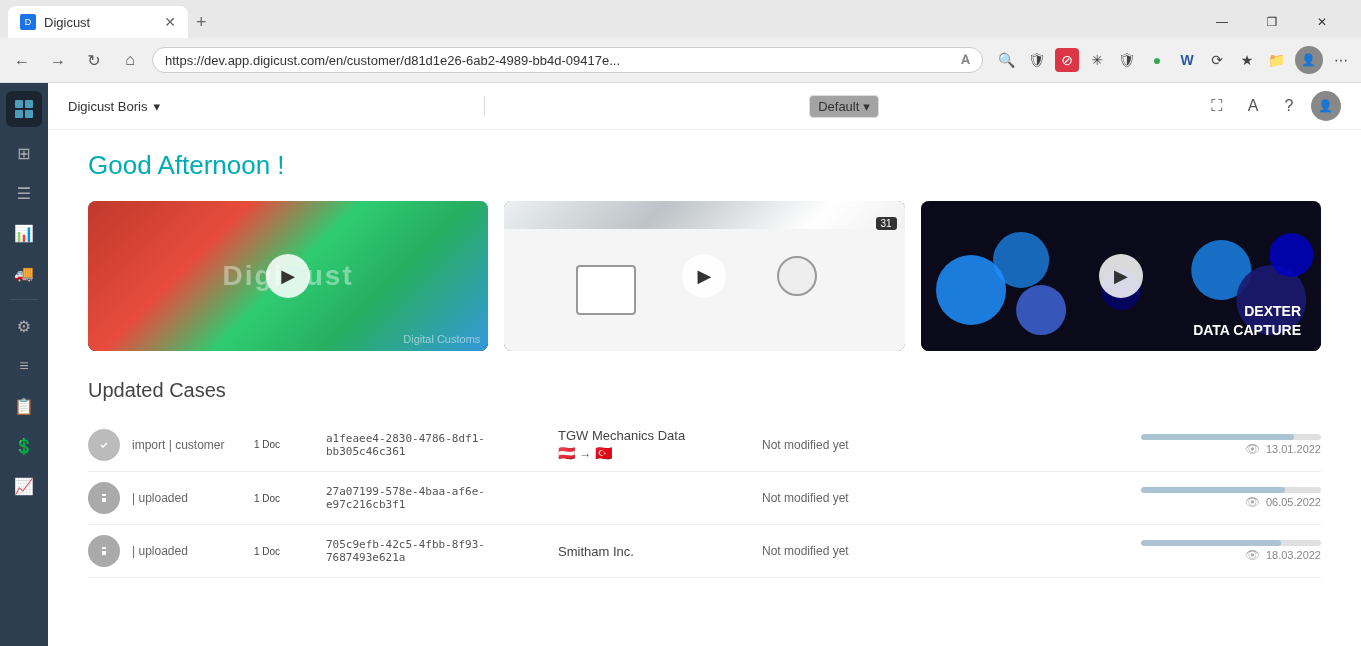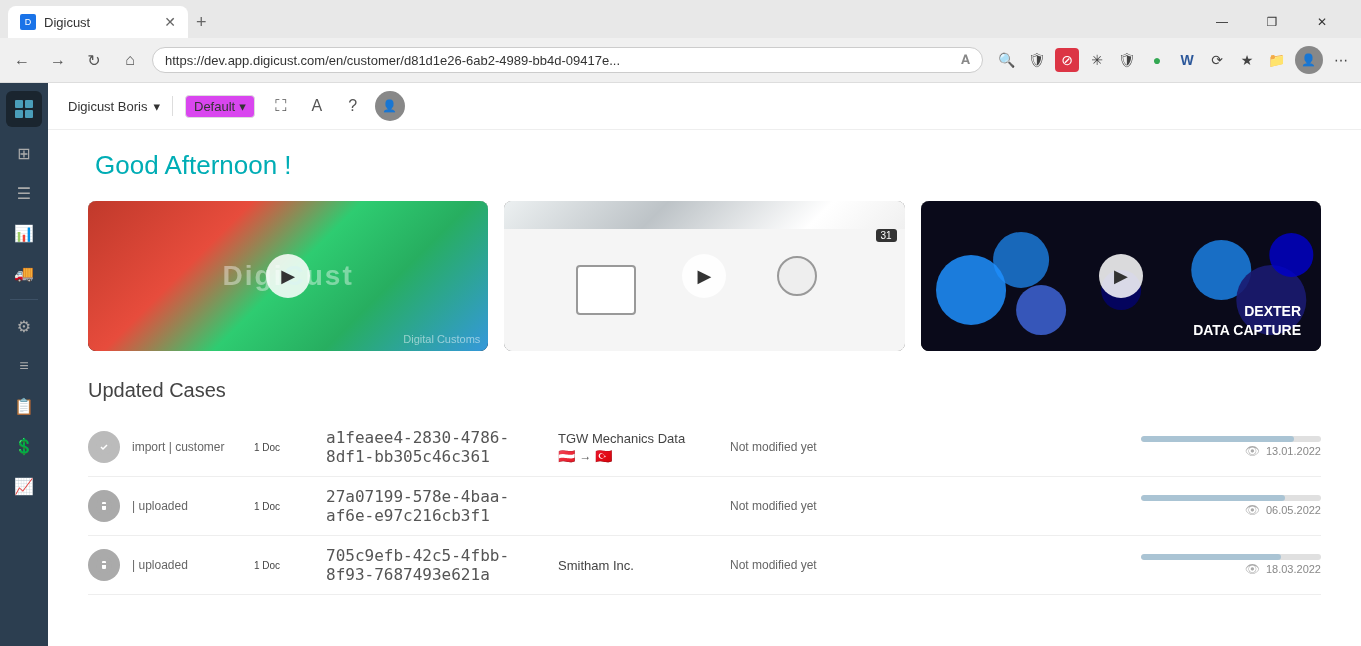--- a/index.html
+++ b/index.html
@@ -163,21 +163,21 @@
     .content {
       flex: 1;
       overflow-y: auto;
       background: #fff;
     }
 
     
     .top-bar {
       display: flex;
       align-items: center;
-      justify-content: flex-start;
+      justify-content: space-between;
       padding: 8px 20px;
       border-bottom: 1px solid #eee;
       gap: 12px;
       background: #fff;
     }
     .top-bar-user {
       display: flex; align-items: center; gap: 6px;
       font-size: 13px; color: #333; cursor: pointer;
     }
     .top-bar-actions {
@@ -187,34 +187,33 @@
       background: none; border: none; font-size: 16px;
       cursor: pointer; color: #555;
       display: flex; align-items: center; justify-content: center;
       width: 28px; height: 28px; border-radius: 50%;
     }
     .top-bar-divider { width: 1px; height: 20px; background: #ddd; }
     .default-select {
       display: flex; align-items: center; gap: 4px;
       border: 1px solid #ddd; border-radius: 4px;
       padding: 3px 8px; font-size: 13px; cursor: pointer;
-      color: #333; background: #d946ef;
+      color: #333; background: #a3a3a3;
     }
 
     
     .page-body {
       padding: 20px 40px;
     }
 
     .greeting {
       font-size: 26px;
       font-weight: 400;
       color: #00adb5;
       margin-bottom: 20px;
-      margin-left: 7px;
     }
 
     
     .videos-grid {
       display: grid;
       grid-template-columns: repeat(3, 1fr);
       gap: 16px;
       margin-bottom: 28px;
     }
     .video-card {
@@ -264,21 +263,21 @@
       flex-shrink: 0;
     }
     .video-title-text {
       flex: 1; overflow: hidden; text-overflow: ellipsis; white-space: nowrap; font-size: 11px;
     }
     .video-menu-btn {
       font-size: 14px; cursor: pointer; color: #666;
     }
     .video-badge {
       position: absolute;
-      top: 28px; right: 8px;
+      top: 16px; right: 8px;
       background: #333;
       color: white;
       font-size: 10px;
       padding: 1px 5px;
       border-radius: 3px;
       z-index: 2;
     }
 
     
     .section-title {
@@ -309,40 +308,41 @@
       font-size: 12px;
       color: #666;
     }
     .case-docs {
       width: 60px;
       font-size: 10px;
       color: #444;
     }
     .case-id {
       width: 220px;
-      font-size: 16px;
+      font-size: 11px;
       color: #555;
       font-family: monospace;
     }
     .case-company {
       width: 160px;
       font-size: 13px;
       color: #444;
     }
     .case-flags {
       display: flex; gap: 4px; align-items: center;
       margin-top: 2px;
     }
     .flag {
       font-size: 14px;
     }
     .case-modified {
       width: 140px;
       font-size: 12px;
       color: #666;
+      margin-left: 32px;
     }
     .case-right {
       margin-left: auto;
       display: flex;
       flex-direction: column;
       align-items: flex-end;
       gap: 2px;
       min-width: 200px;
     }
     .case-progress-bar {

